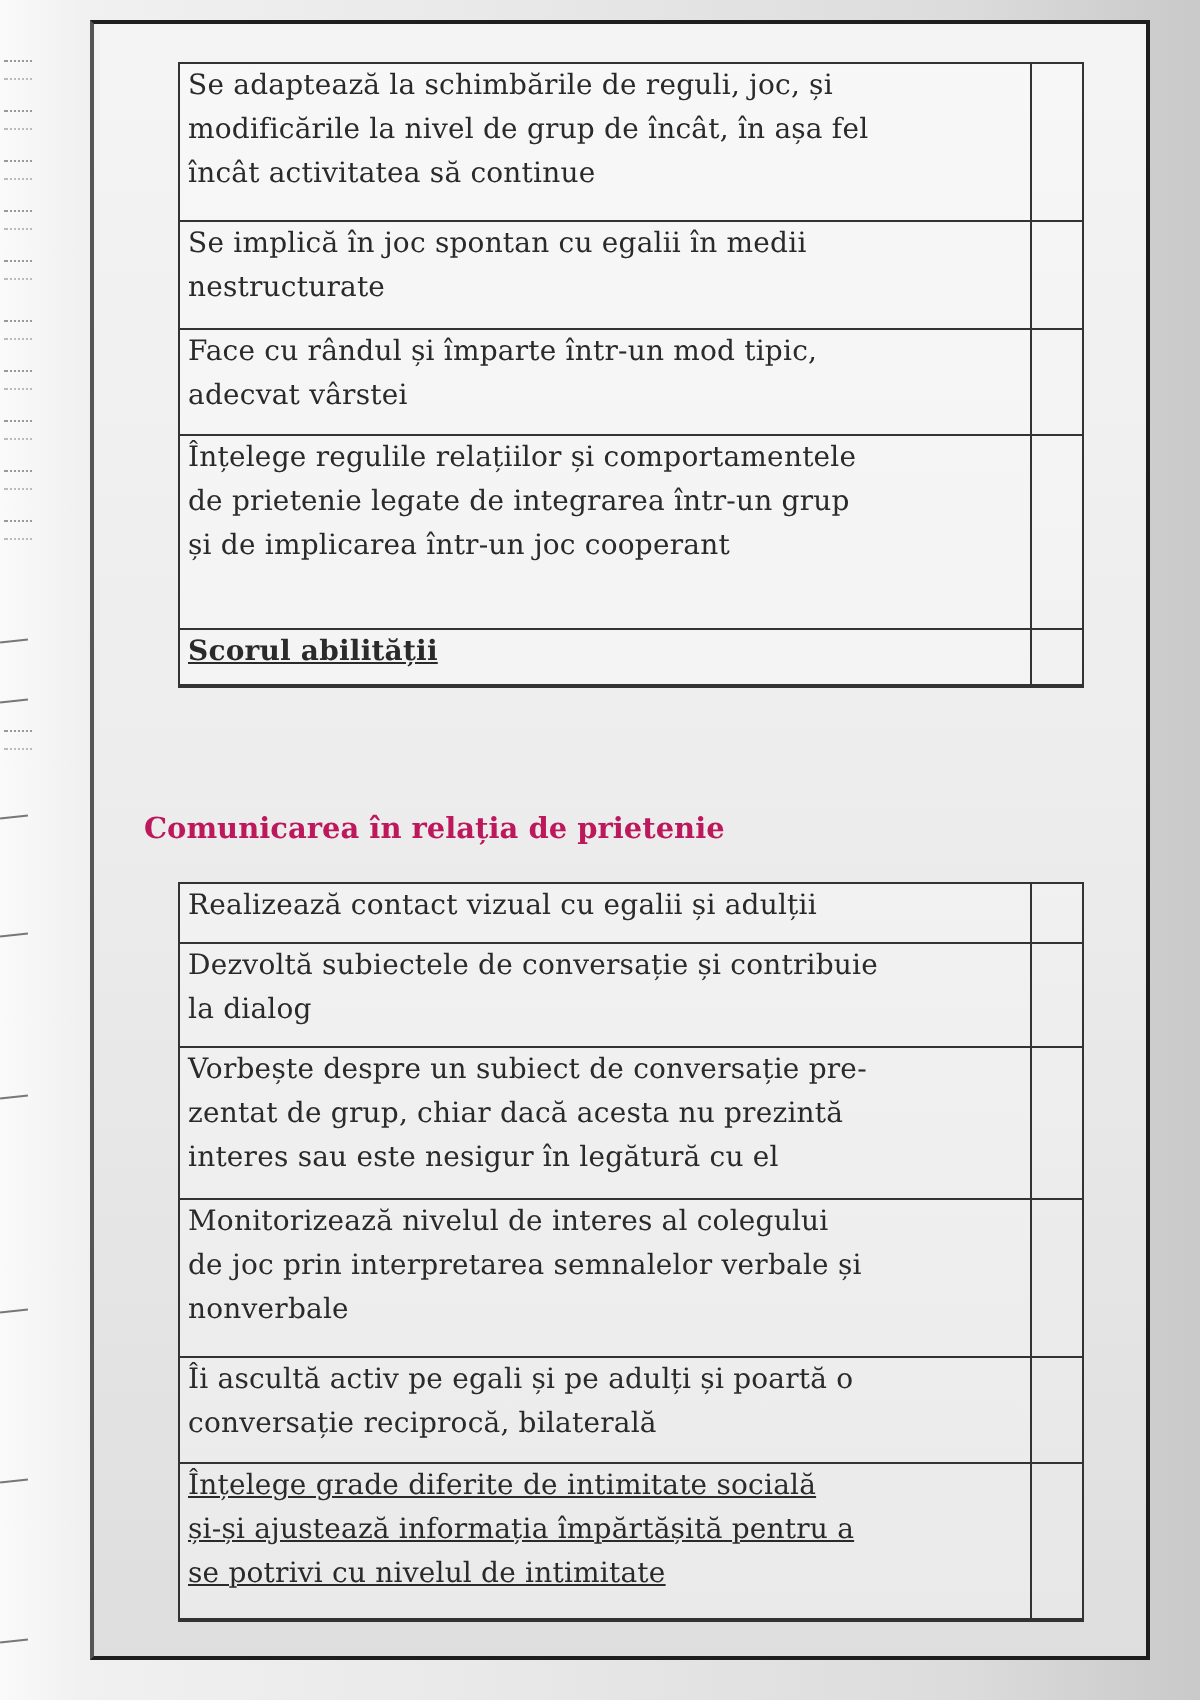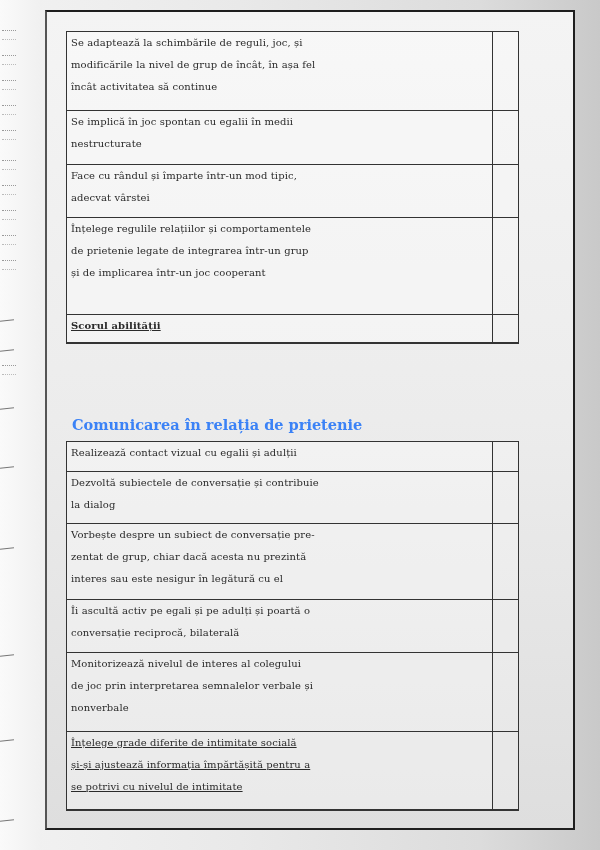--- a/index.html
+++ b/index.html
@@ -16,36 +16,36 @@
     .margin-line { position: absolute; height: 1px; background: #777; transform: rotate(-6deg); }
     .margin-text { position: absolute; left: 2px; width: 14px; height: 8px;
       border-top: 1px dotted #999; border-bottom: 1px dotted #bbb; }
     .frame {
       position: absolute; left: 45px; top: 10px; width: 530px; height: 820px;
       border: 2px solid #1e1e1e; border-left-color: #555;
       background: linear-gradient(180deg, #f4f4f4 0%, #ececec 50%, #dedede 100%);
       box-sizing: border-box;
     }
     table.skills {
-      position: absolute; left: 66px; width: 453px;
+      position: absolute; left: 89px; width: 453px;
       border-collapse: collapse; table-layout: fixed;
-      font-size: 10px; line-height: 22px; letter-spacing: 0.1px;
+      font-size: 14px; line-height: 22px; letter-spacing: 0.1px;
     }
     table.skills td {
       border: 1px solid #333; padding: 0 4px; vertical-align: top;
       background: rgba(255,255,255,0.35);
     }
     table.skills td.score { width: 17px; background: rgba(255,255,255,0.25); }
     table.skills tr.bottom td { border-bottom-width: 2px; text-decoration: underline; }
     .t1 { top: 31px; }
     .t2 { top: 441px; }
     td.bold { font-weight: bold; }
     .section-heading {
-      position: absolute; left: 72px; top: 416px;
-      font-size: 14.5px; font-weight: bold; color: #3b82f6;
+      position: absolute; left: 72px; top: 406px;
+      font-size: 14.5px; font-weight: bold; color: #be185d;
     }
   </style>
 </head>
 <body>
 
 <div class="margin-strip">
   <div class="margin-text" style="top:30px"></div>
   <div class="margin-text" style="top:55px"></div>
   <div class="margin-text" style="top:80px"></div>
   <div class="margin-text" style="top:105px"></div>
@@ -125,32 +125,32 @@
       <td class="score"></td>
     </tr>
     <tr style="height:76px">
       <td>
         <div>Vorbește despre un subiect de conversație pre-</div>
         <div>zentat de grup, chiar dacă acesta nu prezintă</div>
         <div>interes sau este nesigur în legătură cu el</div>
       </td>
       <td class="score"></td>
     </tr>
-    <tr style="height:53px">
-      <td>
-        <div>Îi ascultă activ pe egali și pe adulți și poartă o</div>
-        <div>conversație reciprocă, bilaterală</div>
-      </td>
-      <td class="score"></td>
-    </tr>
     <tr style="height:79px">
       <td>
         <div>Monitorizează nivelul de interes al colegului</div>
         <div>de joc prin interpretarea semnalelor verbale și</div>
         <div>nonverbale</div>
+      </td>
+      <td class="score"></td>
+    </tr>
+    <tr style="height:53px">
+      <td>
+        <div>Îi ascultă activ pe egali și pe adulți și poartă o</div>
+        <div>conversație reciprocă, bilaterală</div>
       </td>
       <td class="score"></td>
     </tr>
     <tr class="bottom" style="height:78px">
       <td>
         <div>Înțelege grade diferite de intimitate socială</div>
         <div>și-și ajustează informația împărtășită pentru a</div>
         <div>se potrivi cu nivelul de intimitate</div>
       </td>
       <td class="score"></td>

